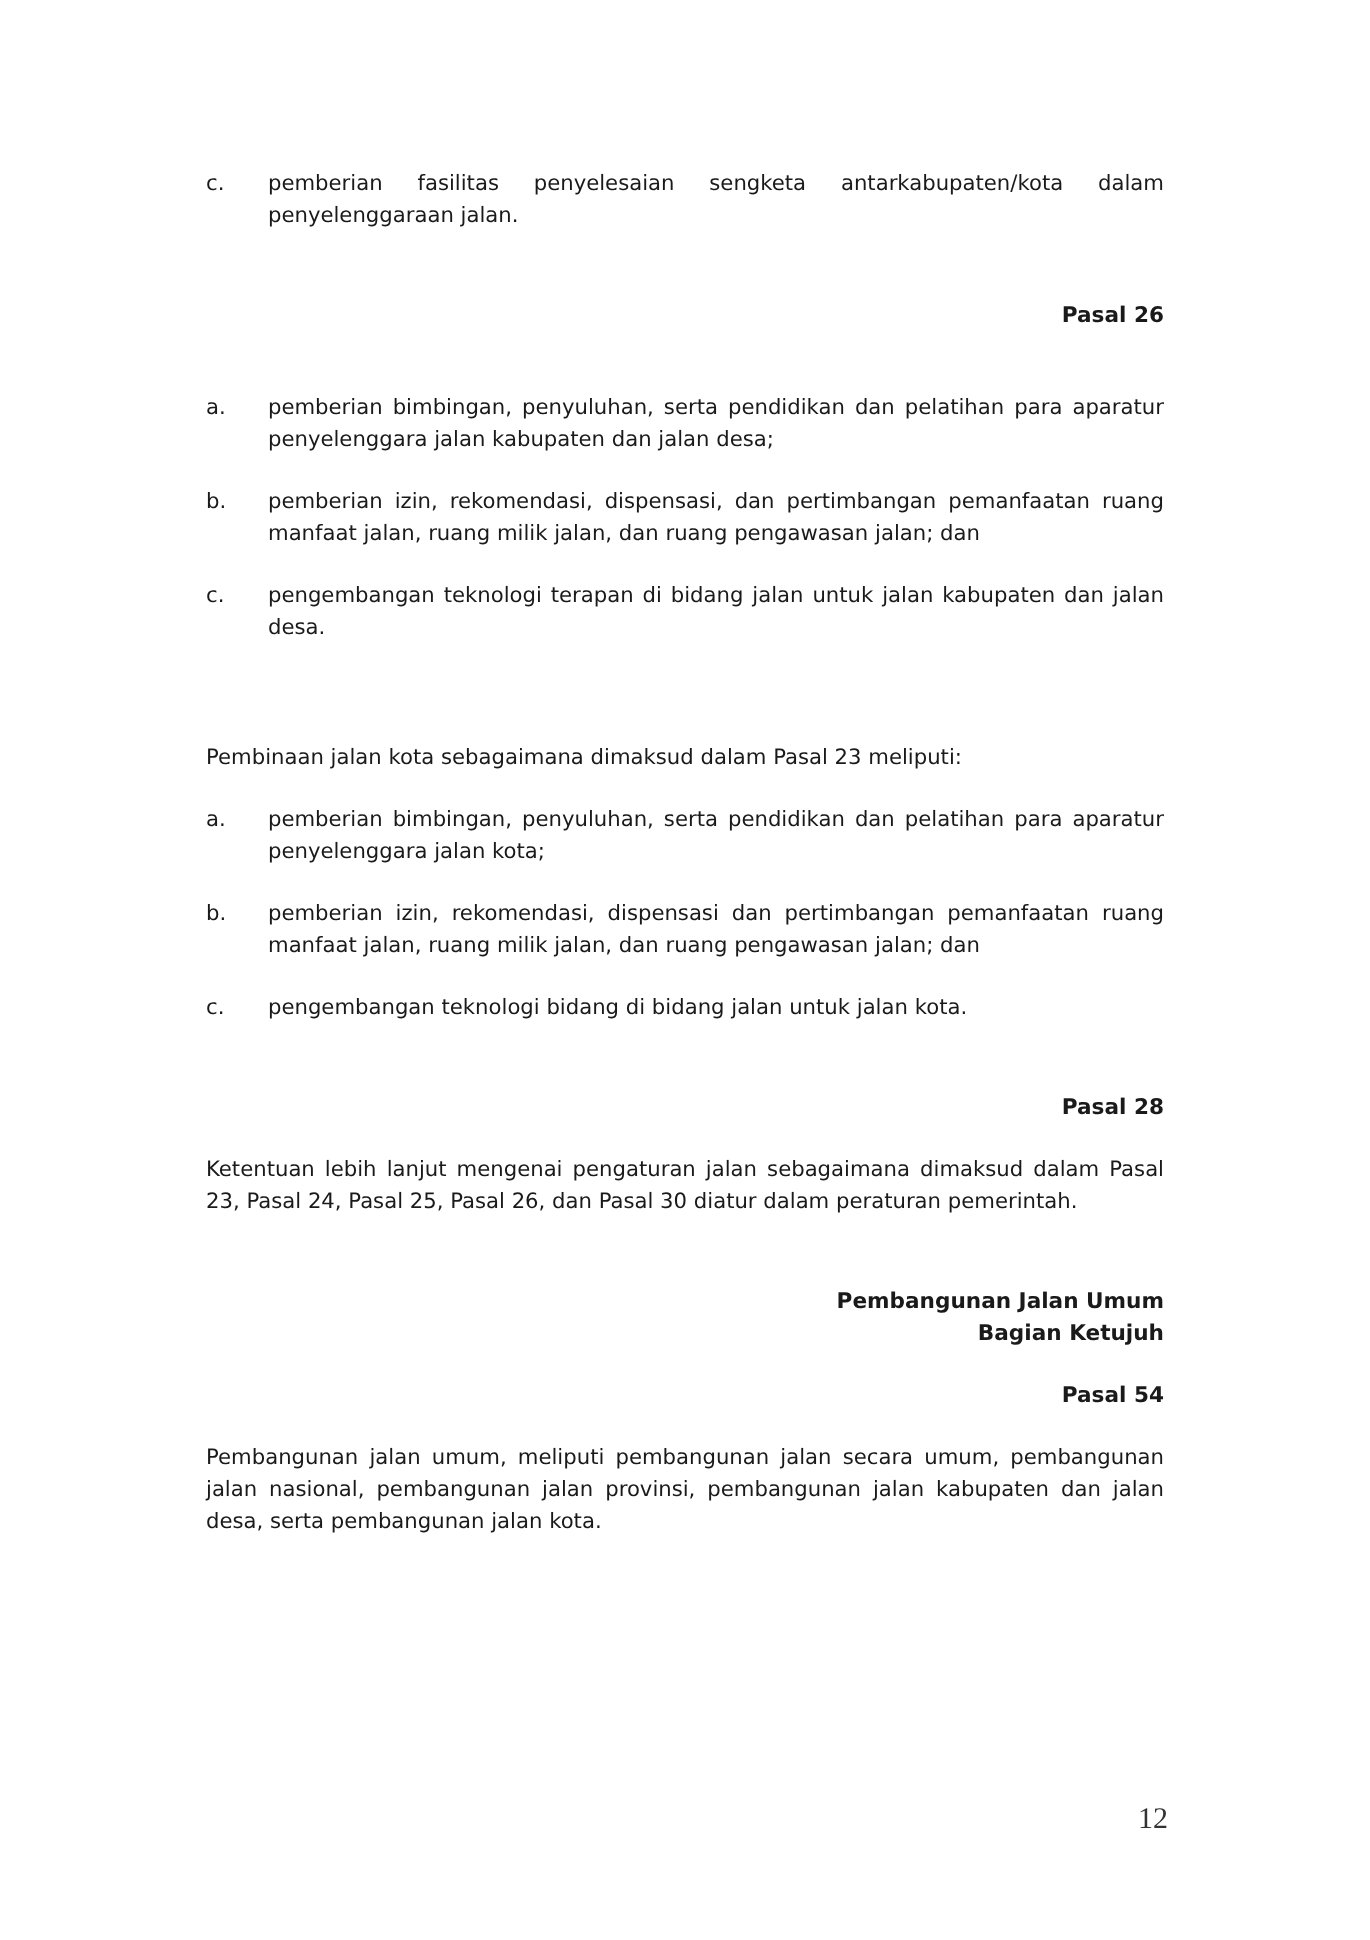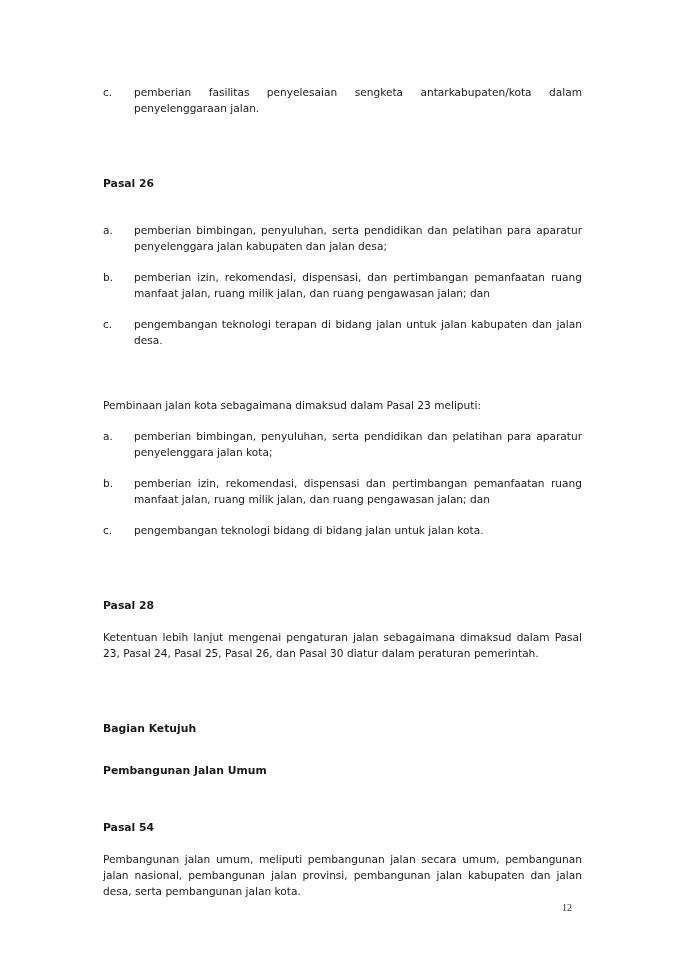--- a/index.html
+++ b/index.html
@@ -6,26 +6,26 @@
     body { width: 685px; height: 970px; position: relative; overflow: hidden; }
     .page {
       position: absolute; left: 103px; top: 84px; width: 479px;
       font-family: "DejaVu Sans", sans-serif; font-size: 10.6px; line-height: 16px;
       color: #1a1a1a;
     }
     .just { text-align: justify; text-align-last: auto; }
     .item { display: flex; align-items: flex-start; }
     .item .marker { width: 31px; flex: 0 0 31px; }
     .item .text { flex: 1; text-align: justify; }
-    .heading { text-align: left; font-weight: bold; font-size: 10.8px; margin-top: 26px; }
+    .heading { text-align: right; font-weight: bold; font-size: 10.8px; }
     .gap-s { height: 15px; }
     .gap-l { height: 34px; }
     .page-number {
-      position: absolute; left: 548px; top: 902px; width: 24px; text-align: right;
-      font-family: "Liberation Serif", serif; font-size: 10px; color: #333;
+      position: absolute; left: 560px; top: 902px; width: 24px; text-align: right;
+      font-family: "Liberation Serif", serif; font-size: 15px; color: #333;
     }
   </style>
 </head>
 <body>
 
 <div class="page">
 
   <div class="item">
     <span class="marker">c.</span>
     <span class="text">pemberian fasilitas penyelesaian sengketa antarkabupaten/kota dalam penyelenggaraan jalan.</span>
@@ -72,22 +72,22 @@
   </div>
 
   <div class="gap-l"></div>
 
   <div class="heading">Pasal 28</div>
   <div class="gap-s"></div>
   <div class="just">Ketentuan lebih lanjut mengenai pengaturan jalan sebagaimana dimaksud dalam Pasal 23, Pasal 24, Pasal 25, Pasal 26, dan Pasal 30 diatur dalam peraturan pemerintah.</div>
 
   <div class="gap-l"></div>
 
+  <div class="heading">Pembangunan Jalan Umum</div>
   <div class="heading">Bagian Ketujuh</div>
-  <div class="heading">Pembangunan Jalan Umum</div>
   <div class="gap-s"></div>
 
   <div class="heading">Pasal 54</div>
   <div class="gap-s"></div>
   <div class="just">Pembangunan jalan umum, meliputi pembangunan jalan secara umum, pembangunan jalan nasional, pembangunan jalan provinsi, pembangunan jalan kabupaten dan jalan desa, serta pembangunan jalan kota.</div>
 </div>
 
 <div class="page-number">12</div>
 
 </body></html>

